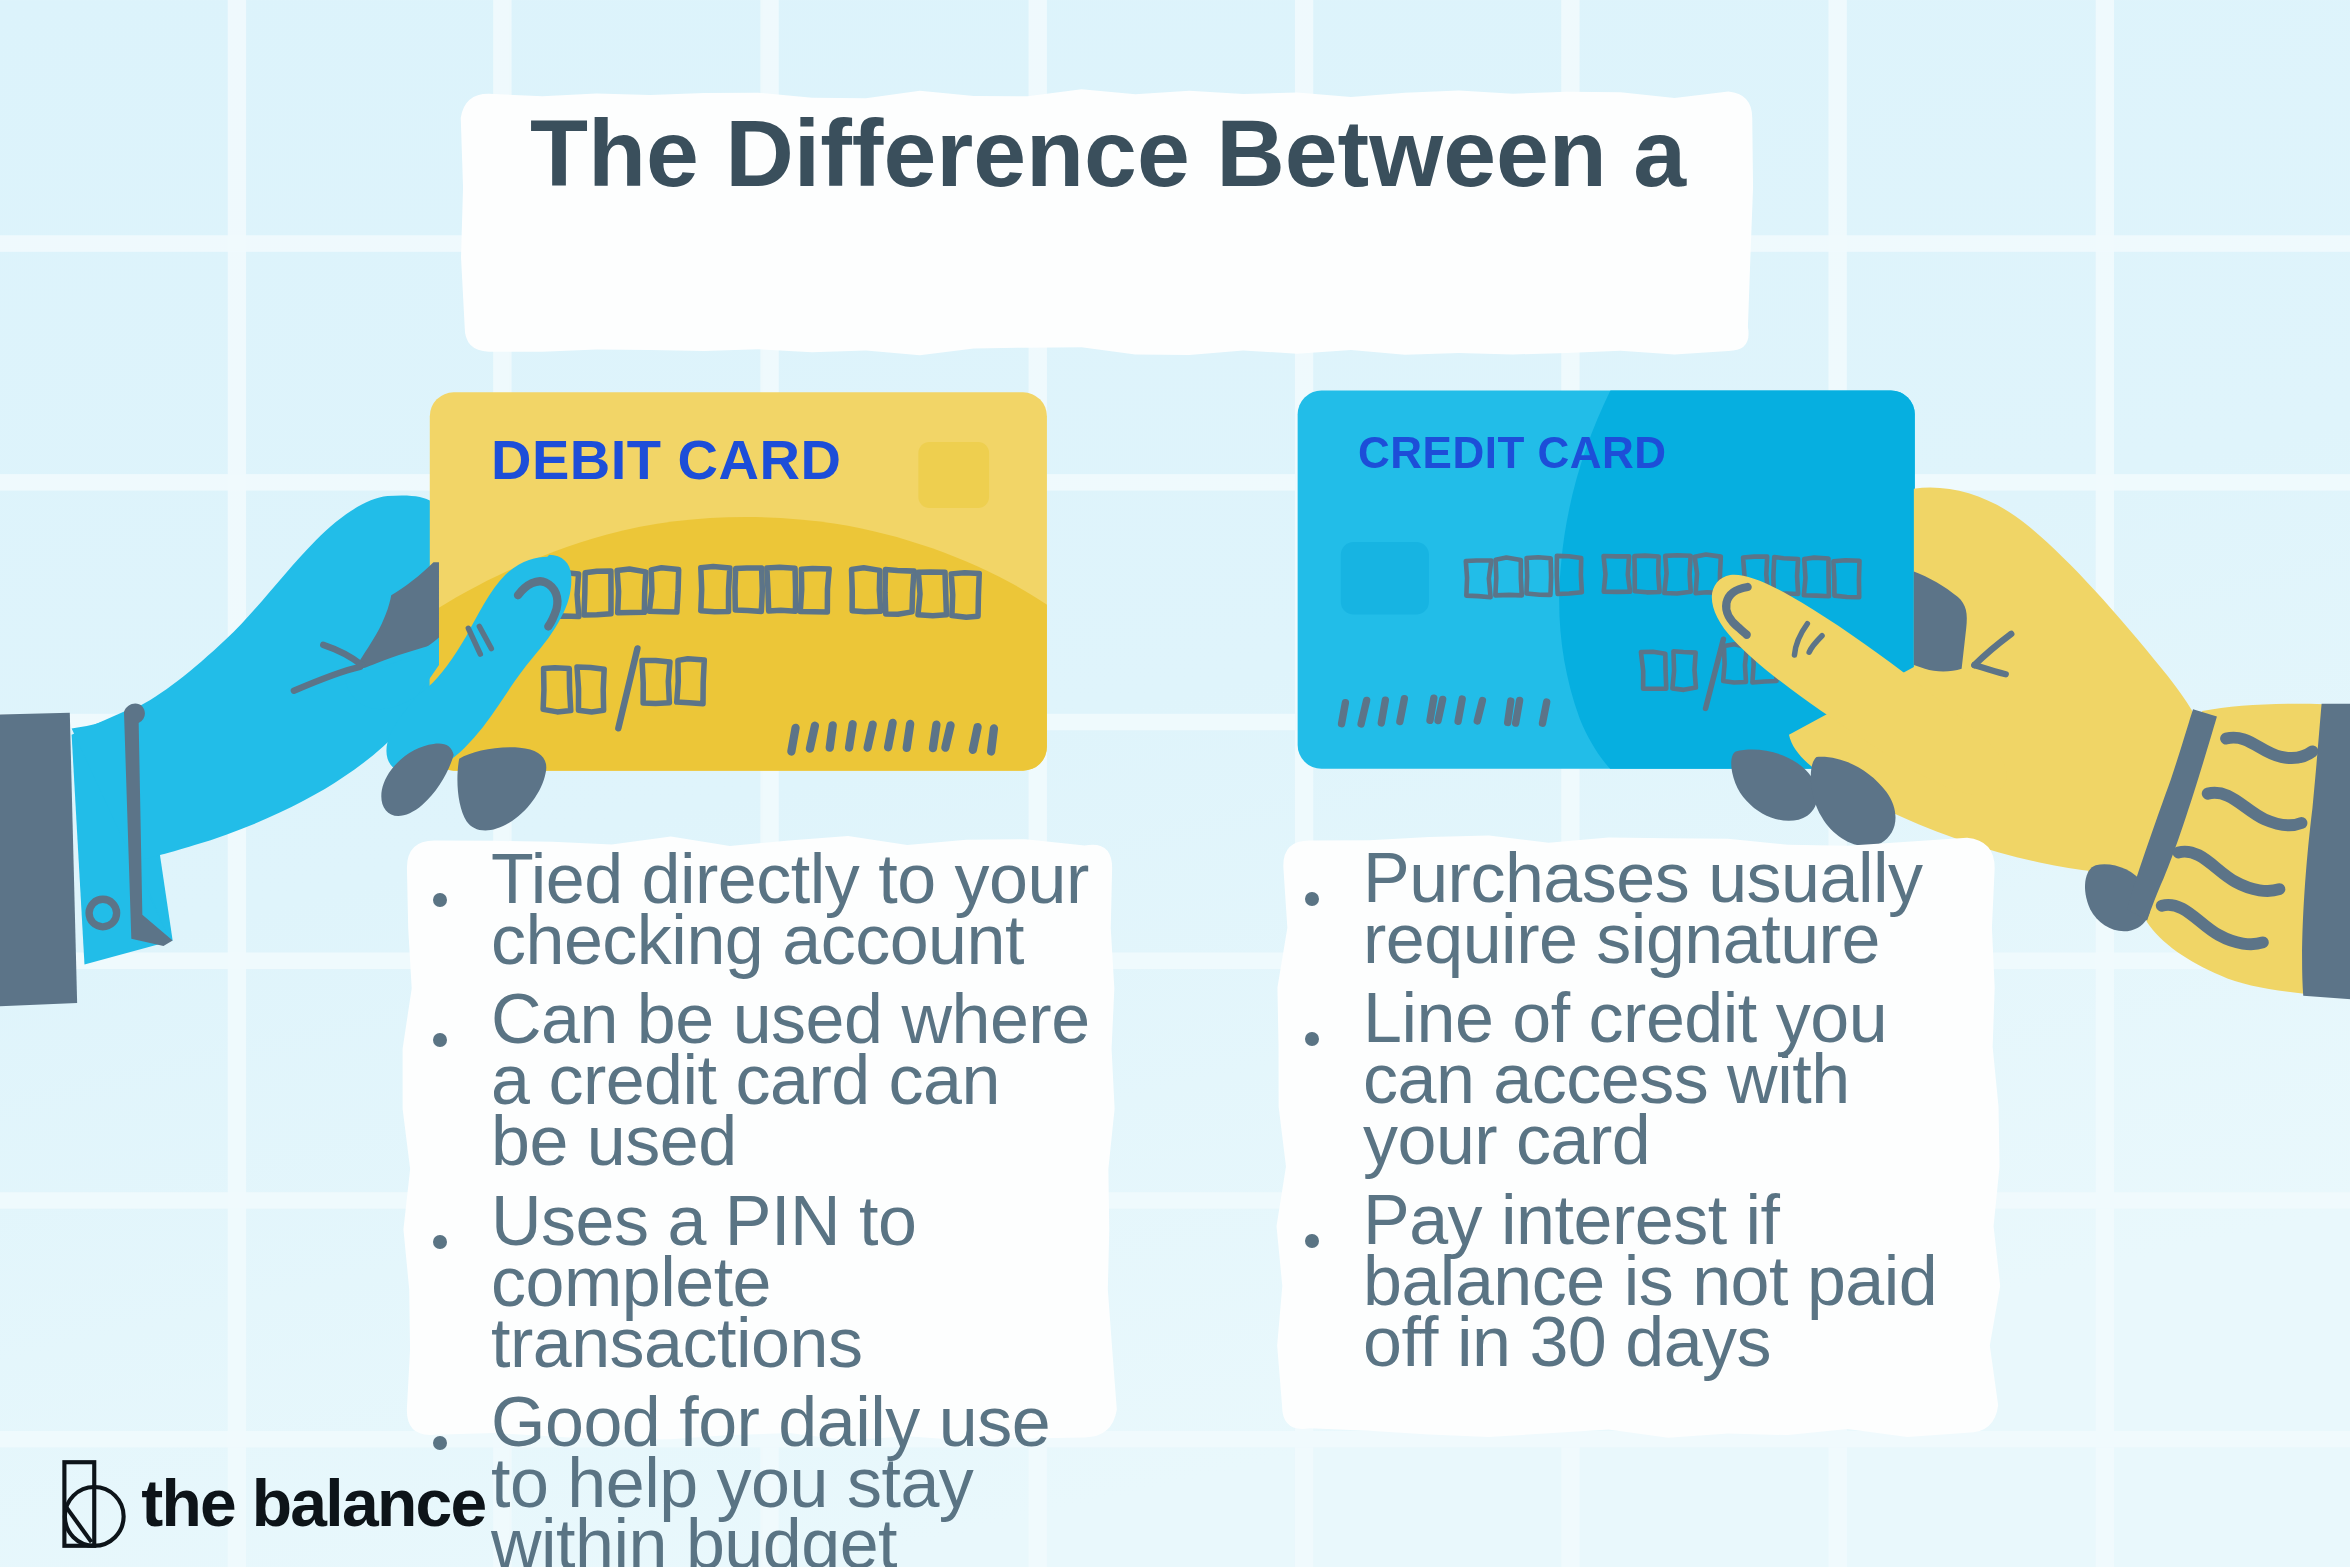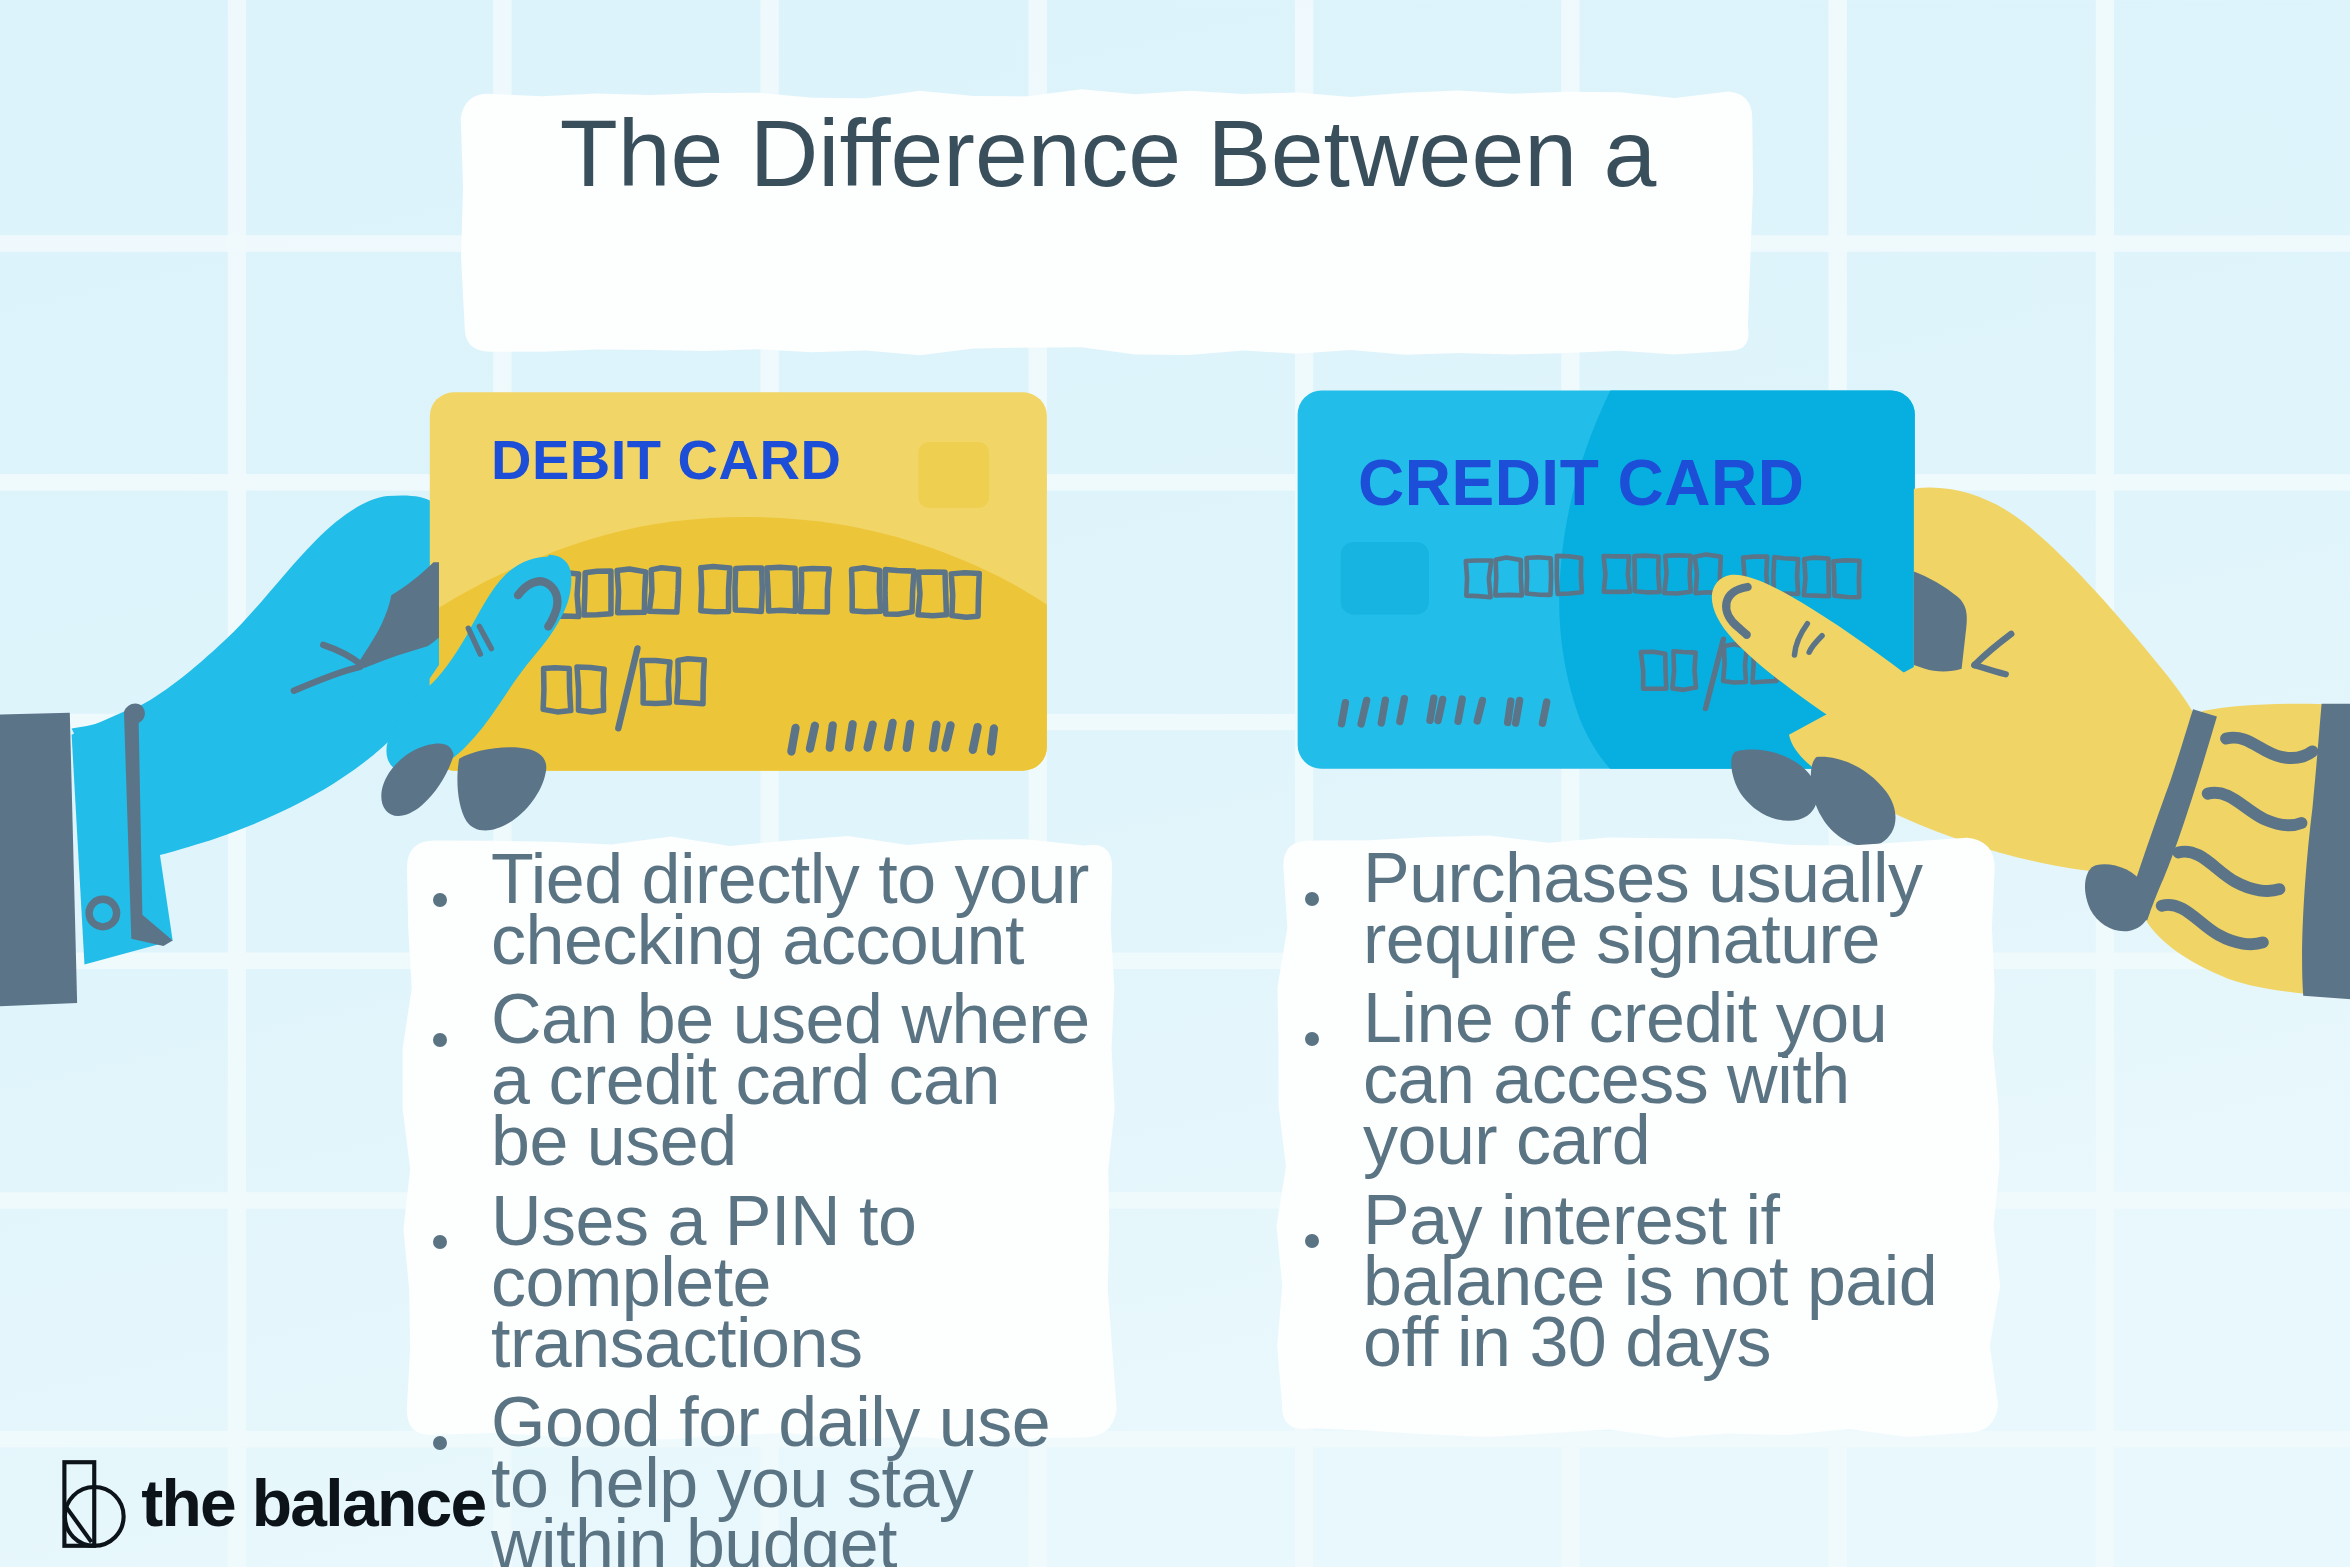--- a/index.html
+++ b/index.html
@@ -11,26 +11,26 @@
   .bg-grid{position:absolute;inset:0;}
   .bg-grid svg{display:block;}
 
   
   .layer{position:absolute;left:0;top:0;width:2351px;height:1568px;}
   .layer svg{display:block;width:2351px;height:1568px;}
 
   
   #title{position:absolute;left:446px;top:99px;width:1324px;text-align:center;
          color:#3a4f5c;font-size:95px;line-height:108px;font-weight:400;letter-spacing:0px;}
-  #title .tl{display:block;}
+  #title .tl{display:block;font-weight:bold;}
 
   
   .card-label{position:absolute;color:#1d4ed8;font-weight:700;letter-spacing:0.5px;}
   #debit-label{left:491px;top:432px;font-size:56px;line-height:1;}
-  #credit-label{left:1358px;top:431px;font-size:64px;line-height:1;margin-top:20px;}
+  #credit-label{left:1358px;top:431px;font-size:44px;line-height:1;}
 
   
   .panel{position:absolute;color:#5a7484;font-size:70px;line-height:61px;letter-spacing:-0.5px;}
   .panel ul{margin:0;padding:0;list-style:none;}
   .panel li{position:relative;padding-left:84px;}
   .panel li + li{margin-top:18.4px;}
   .panel li .dot{position:absolute;left:26px;top:44px;width:13.8px;height:13.8px;border-radius:50%;
                  background:#5a7484;}
   #panel-debit{left:407px;top:849px;width:687px;}
   #panel-credit{left:1279px;top:848px;width:691px;}

